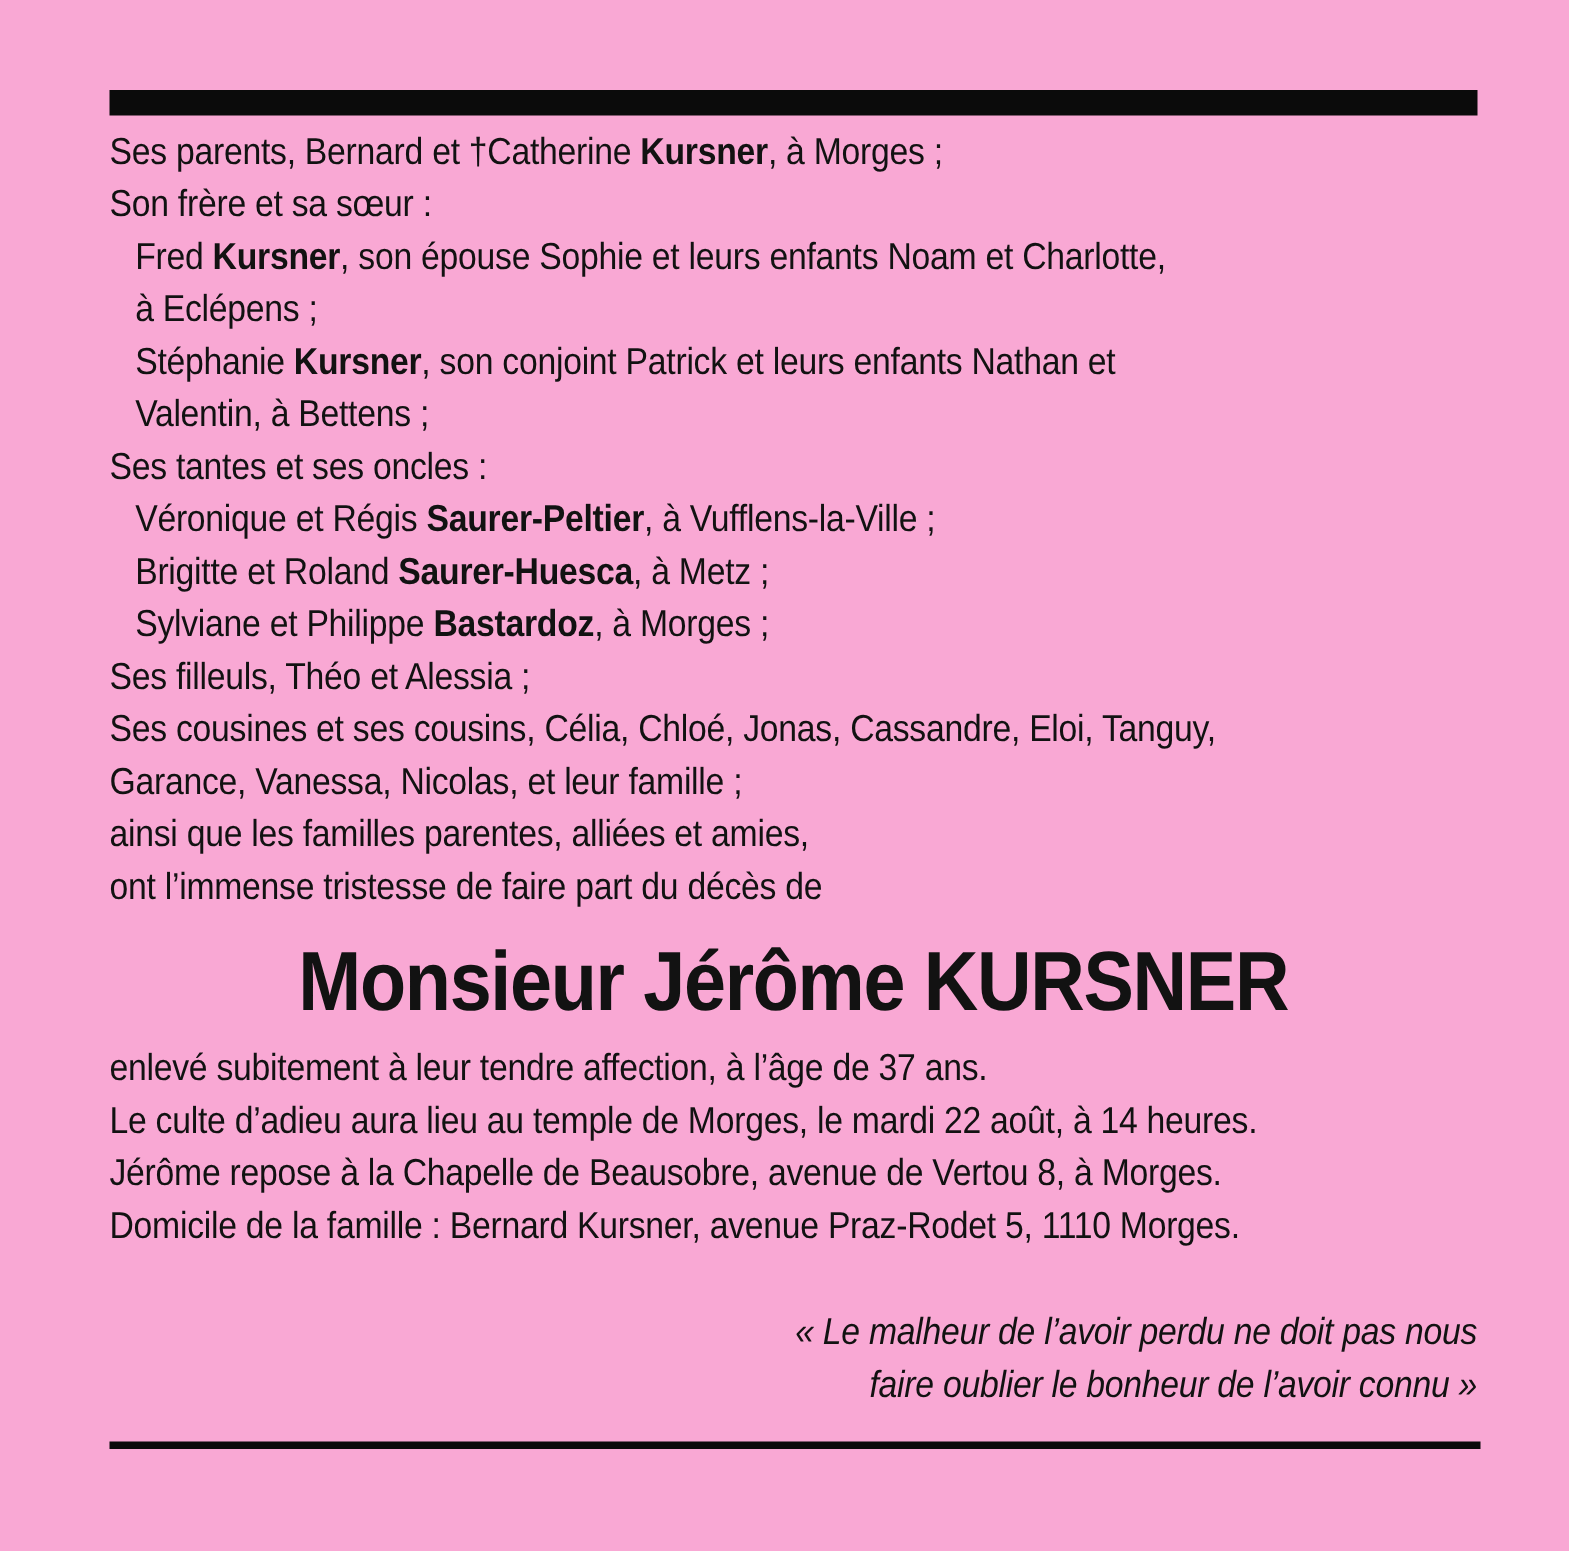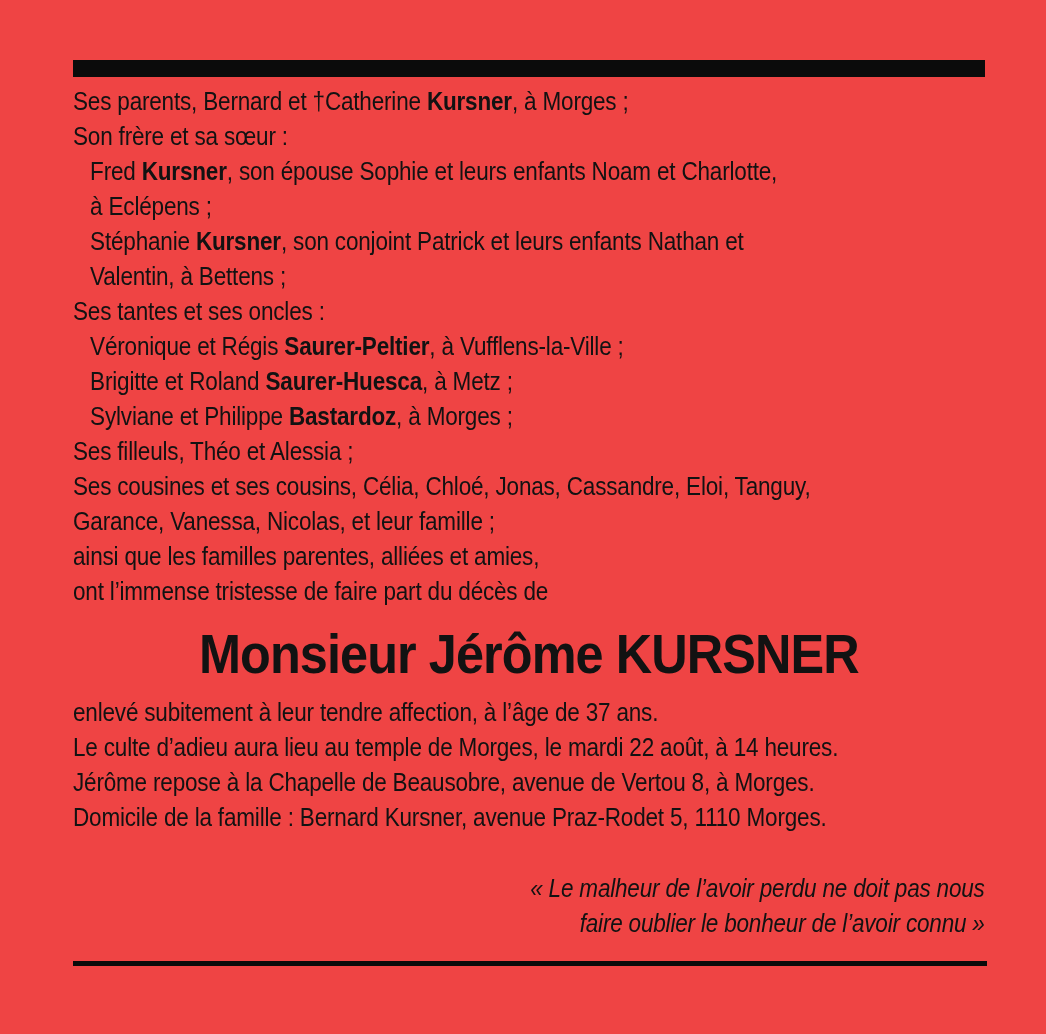--- a/index.html
+++ b/index.html
@@ -11,21 +11,21 @@
     width: 1046px;
     height: 1034px;
     overflow: hidden;
     font-family: "Liberation Sans", sans-serif;
     color: #121212;
   }
   .sheet {
     position: relative;
     width: 1046px;
     height: 1034px;
-    background: #ef4444;
+    background: #f9a8d4;
   }
   .rule-top {
     position: absolute;
     left: 73px;
     top: 60px;
     width: 912px;
     height: 17px;
     background: #0b0b0b;
   }
   .rule-bottom {

